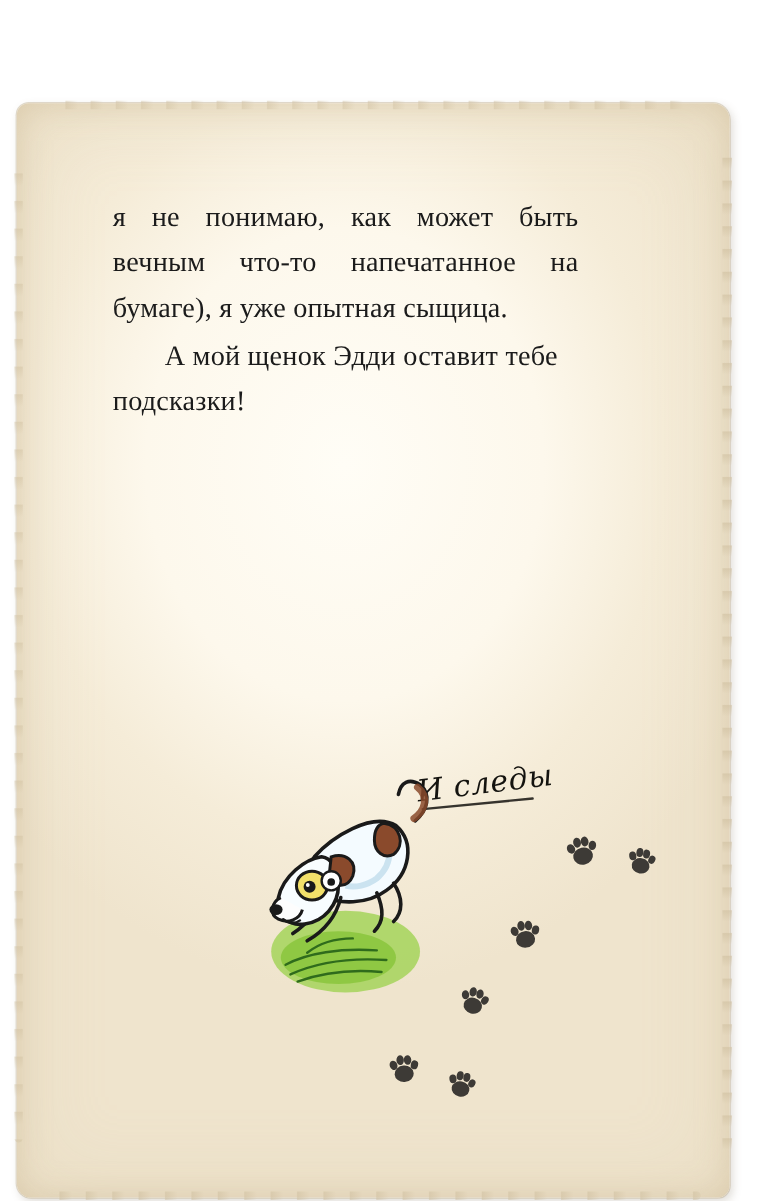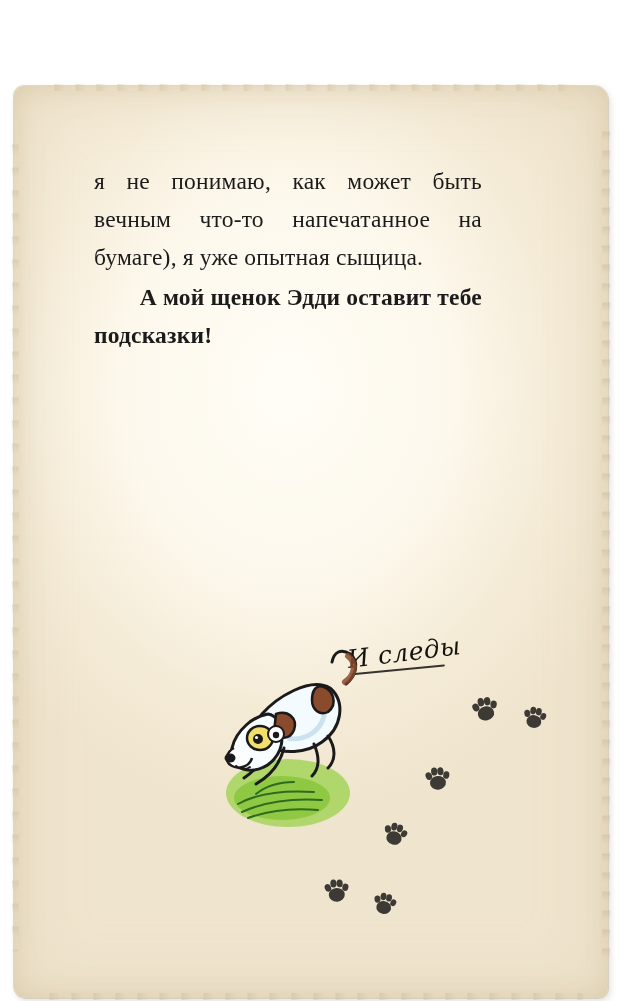--- a/index.html
+++ b/index.html
@@ -105,21 +105,21 @@
     color: #1b1b1b;
     text-align: justify;
     text-align-last: left;
     letter-spacing: 0.2px;
     font-family: "Liberation Serif", serif;
   }
   .para + .para {
     margin-top: 2px;
     text-indent: 26px;
   }
-  .para.last { text-align: right; font-weight: bold; }
+  .para.last { text-align: center; }
 
   
   .handwritten {
     position: absolute;
     left: 333px;
     top: 552px;
     font-family: "DejaVu Serif", serif;
     font-style: italic;
     font-size: 25px;
     color: #14130f;

